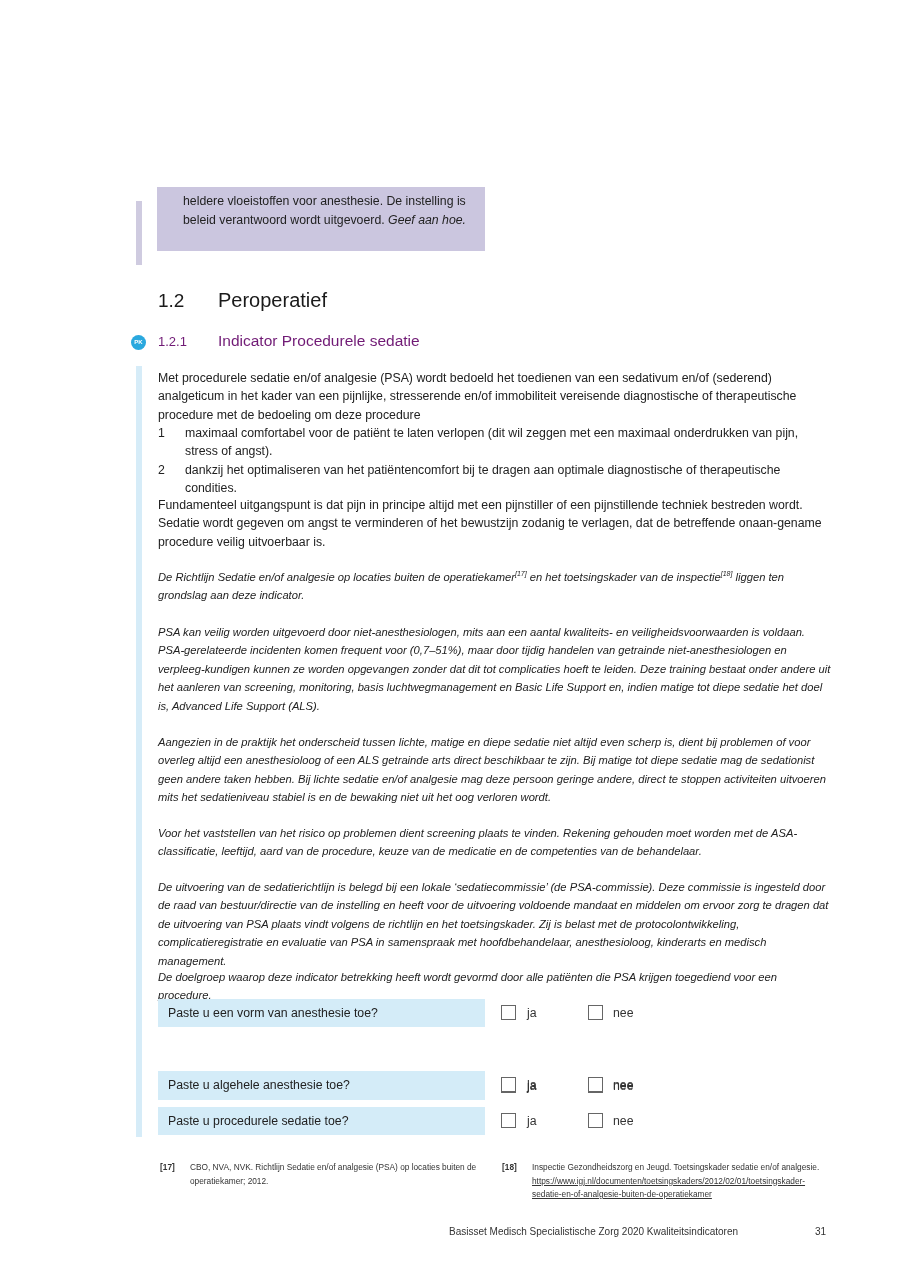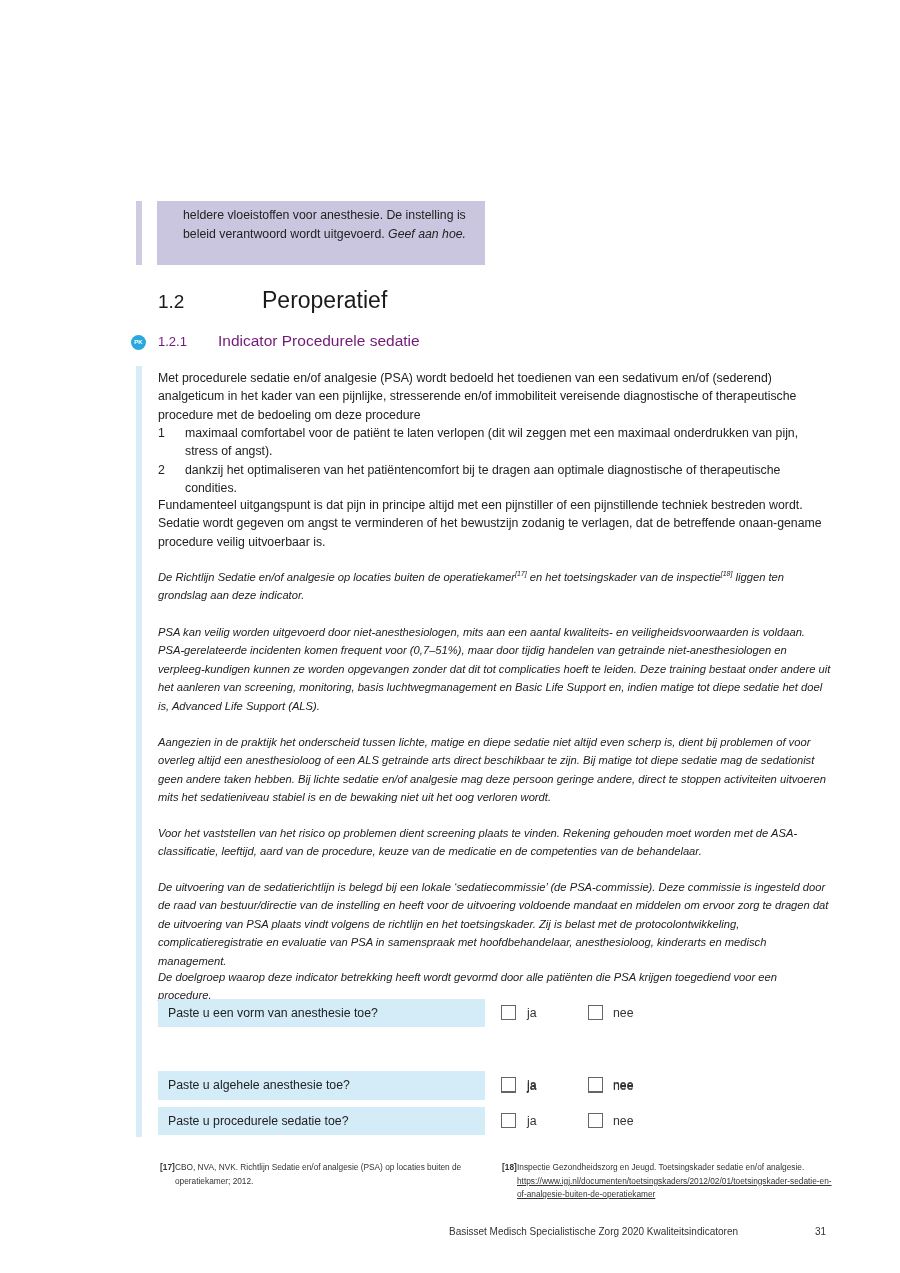--- a/index.html
+++ b/index.html
@@ -1,26 +1,26 @@
 <!DOCTYPE html>
 <html><head>
 <meta charset="utf-8">
 <style>
   html, body { margin: 0; padding: 0; background: #ffffff; }
   body { width: 900px; height: 1273px; position: relative; overflow: hidden;
          font-family: "Liberation Sans", "DejaVu Sans", sans-serif; color: #1a1a1a; }
 
   .purple-bar { position: absolute; left: 136px; top: 201px; width: 6px; height: 64px; background: #cfcbe0; }
-  .purple-box { position: absolute; left: 157px; top: 201px; width: 328px; height: 64px; background: #cbc6df;
+  .purple-box { position: absolute; left: 157px; top: 187px; width: 328px; height: 64px; background: #cbc6df;
                 box-sizing: border-box; padding: 5px 10px 0 26px; font-size: 12.3px; line-height: 18.5px; color: #222; }
   .purple-box .em { font-style: italic; }
 
   .h2 { position: absolute; left: 158px; top: 287px; font-size: 22px; font-weight: normal; color: #1a1a1a; }
   .h2 .num { display: inline-block; width: 60px; font-weight: normal; font-size: 19px; }
-  .h2 .title { font-size: 23px; margin-left: 44px; }
+  .h2 .title { font-size: 20px; }
 
   .pk-badge { position: absolute; left: 131px; top: 335px; width: 15px; height: 15px; border-radius: 50%;
               background: #2aa8de; color: #fff; font-size: 6px; font-weight: bold; text-align: center; line-height: 15px; }
   .h3 { position: absolute; left: 158px; top: 332px; font-size: 15.5px; color: #701a75; }
   .h3 .num { display: inline-block; width: 60px; font-size: 13px; }
 
   .blue-bar { position: absolute; left: 136px; top: 366px; width: 6px; height: 771px; background: #d6ecf8; }
 
   .body { position: absolute; left: 158px; width: 675px; font-size: 12.3px; line-height: 18.4px; color: #222; }
   .list { position: absolute; left: 158px; width: 675px; font-size: 12.3px; line-height: 18.4px; color: #222; }
@@ -30,21 +30,21 @@
   sup { font-size: 7px; vertical-align: super; line-height: 0; }
 
   .q-row { position: absolute; left: 158px; width: 660px; height: 28px; }
   .q-label { position: absolute; left: 0; top: 0; width: 327px; height: 28px; background: #d4ecf8;
              box-sizing: border-box; padding-left: 10px; font-size: 12.3px; line-height: 28px; color: #222; }
   .cb { position: absolute; top: 6px; width: 15px; height: 15px; border: 1px solid #666; background: #fff; box-sizing: border-box; }
   .cb-label { position: absolute; top: 0; line-height: 28px; font-size: 12.3px; color: #333; }
 
   .fn { position: absolute; font-size: 8.3px; line-height: 13.5px; color: #333; }
   .fn .ref { position: absolute; left: 0; top: 0; font-weight: bold; }
-  .fn .txt { margin-left: 15px; display: block; }
+  .fn .txt { margin-left: 30px; display: block; }
   .fn a { color: #333; text-decoration: underline; }
 
   .footer { position: absolute; top: 1226px; left: 449px; font-size: 10px; color: #333; }
   .page-num { position: absolute; top: 1226px; left: 815px; font-size: 10px; color: #333; }
 </style>
 </head>
 <body>
 
 <div class="purple-bar"></div>
 <div class="purple-box">

